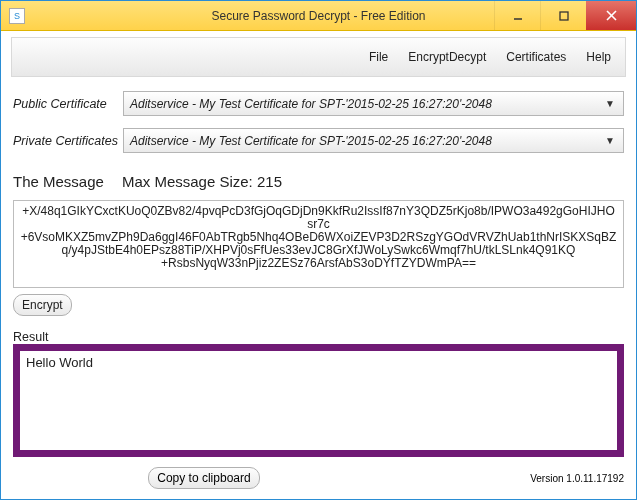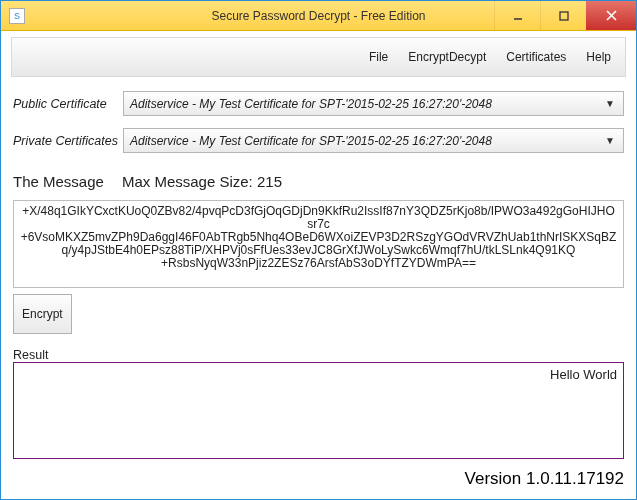--- a/index.html
+++ b/index.html
@@ -15,25 +15,25 @@
     .menubar { height:40px; background:linear-gradient(#fdfdfd,#e8e8e8); border-bottom:1px solid #d0d0d0; display:flex; align-items:center; padding:0 6px; gap:4px; margin:6px 10px 0 10px; border:1px solid #d9d9d9;justify-content:flex-end;}
     .menu-item { font-size:12px; color:#222; padding:2px 8px; cursor:default; }
     .content { padding:8px 12px 4px 12px; flex:1; display:flex; flex-direction:column; font-size:12.5px; color:#222; }
     .row { display:flex; align-items:center; margin:6px 0;font-style:italic; }
     .lbl { width:110px; font-size:12.5px; }
     .dropdown { flex:1; height:25px; border:1px solid #b5b5b5; background:linear-gradient(#fff,#eaeaea); display:flex; align-items:center; padding:0 6px; font-size:12px; position:relative; }
     .dropdown .arrow { position:absolute; right:8px; font-size:10px; color:#333; }
     .msghdr { display:flex; gap:18px; font-size:15px; margin-top:14px; }
     .ta { margin-top:10px; border:1px solid #bdbdbd; height:88px; padding:4px 6px; font-size:12px; line-height:13px; color:#222; overflow:hidden; font-family:"Segoe UI",sans-serif; word-break:break-all;text-align:center; }
     .btnrow { display:flex; justify-content:space-between; margin-top:6px; }
-    .btn { border:1px solid #b0b0b0; background:linear-gradient(#fdfdfd,#e9e9e9); padding:12px 8px; font-size:12px; cursor:default; border-radius:0; }
+    .btn { border:1px solid #b0b0b0; background:linear-gradient(#fdfdfd,#e9e9e9); padding:3px 8px; font-size:12px; cursor:default; border-radius:10px; }
     .result-lbl { font-size:12.5px; margin-top:14px; }
-    .result-box { border:1px solid #701a75; flex:1; min-height:95px; padding:4px 6px; font-size:13px; color:#222; margin-top:0px;text-align:right; }
+    .result-box { border:7px solid #701a75; flex:1; min-height:95px; padding:4px 6px; font-size:13px; color:#222; margin-top:0px; }
     .footer { display:flex; align-items:center; padding:6px 12px 10px 12px; }
-    .ver { margin-left:auto; font-size:17px; }
+    .ver { margin-left:auto; font-size:10px; }
     .copybtn { margin:0 auto; }
   </style>
 </head>
 <body>
 
 <div class="window">
   <div class="titlebar">
     <div class="icon-app">
         <span>S</span>
       </div>
@@ -91,15 +91,16 @@
 
     <div class="btnrow">
       <div class="btn">Encrypt</div>
     </div>
 
     <div class="result-lbl">Result</div>
     <div class="result-box">Hello World</div>
   </div>
 
   <div class="footer">
+    <div class="btn copybtn">Copy to clipboard</div>
     <div class="ver"><span>Version</span> <span>1.0.11.17192</span></div>
   </div>
 </div>
 
 </body></html>

